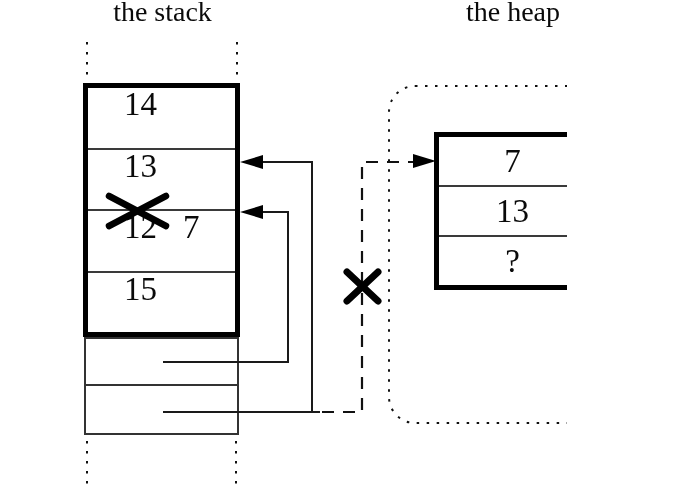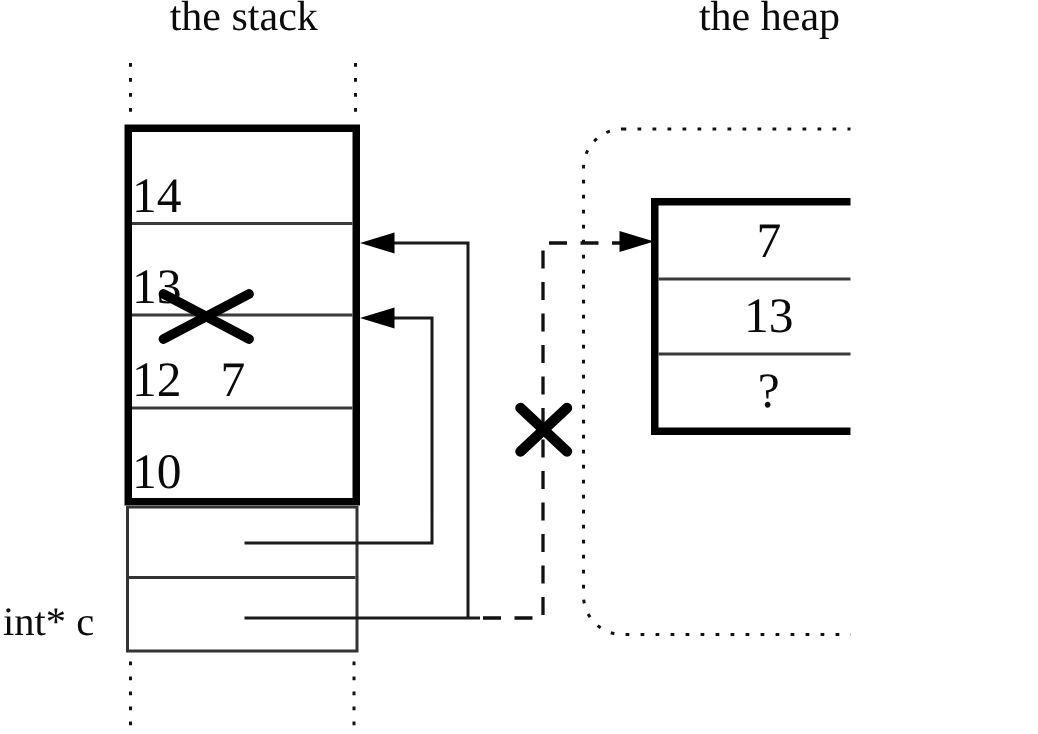--- a/index.html
+++ b/index.html
@@ -39,21 +39,22 @@
     width: 157px; height: 254px;
     border: 5px solid #000;
     box-sizing: border-box;
     display: flex;
     flex-direction: column;
     background: #fff;
   }
   .stack-box .cell {
     flex: 1;
     display: flex;
-    align-items: flex-end;
+    align-items: flex-start;
+    padding-left: 36px;
     box-sizing: border-box;
   }
   .stack-box .cell + .cell { border-top: 2px solid #3a3a3a; }
 
   .num {
     font-size: 33px;
     line-height: 33px;
     color: #0a0a0a;
   }
   .num.new-val { margin-left: 26px; }
@@ -96,35 +97,34 @@
   }
 </style>
 </head>
 <body>
 
 <div class="canvas">
 
   <div class="title stack-title">the stack</div>
   <div class="title heap-title">the heap</div>
 
-  <div class="var-label" style="top:401px">int* c</div>
 
   <div class="stack-box">
     <div class="cell">
       <span class="num">14</span>
     </div>
     <div class="cell">
       <span class="num">13</span>
     </div>
     <div class="cell">
       <span class="num">12</span>
       <span class="num new-val">7</span>
     </div>
     <div class="cell">
-      <span class="num">10</span>
+      <span class="num">15</span>
     </div>
   </div>
 
   <div class="sub-cells">
     <div class="sub-cell"></div>
     <div class="sub-cell"></div>
   </div>
 
   <div class="heap-box">
     <div class="cell">

